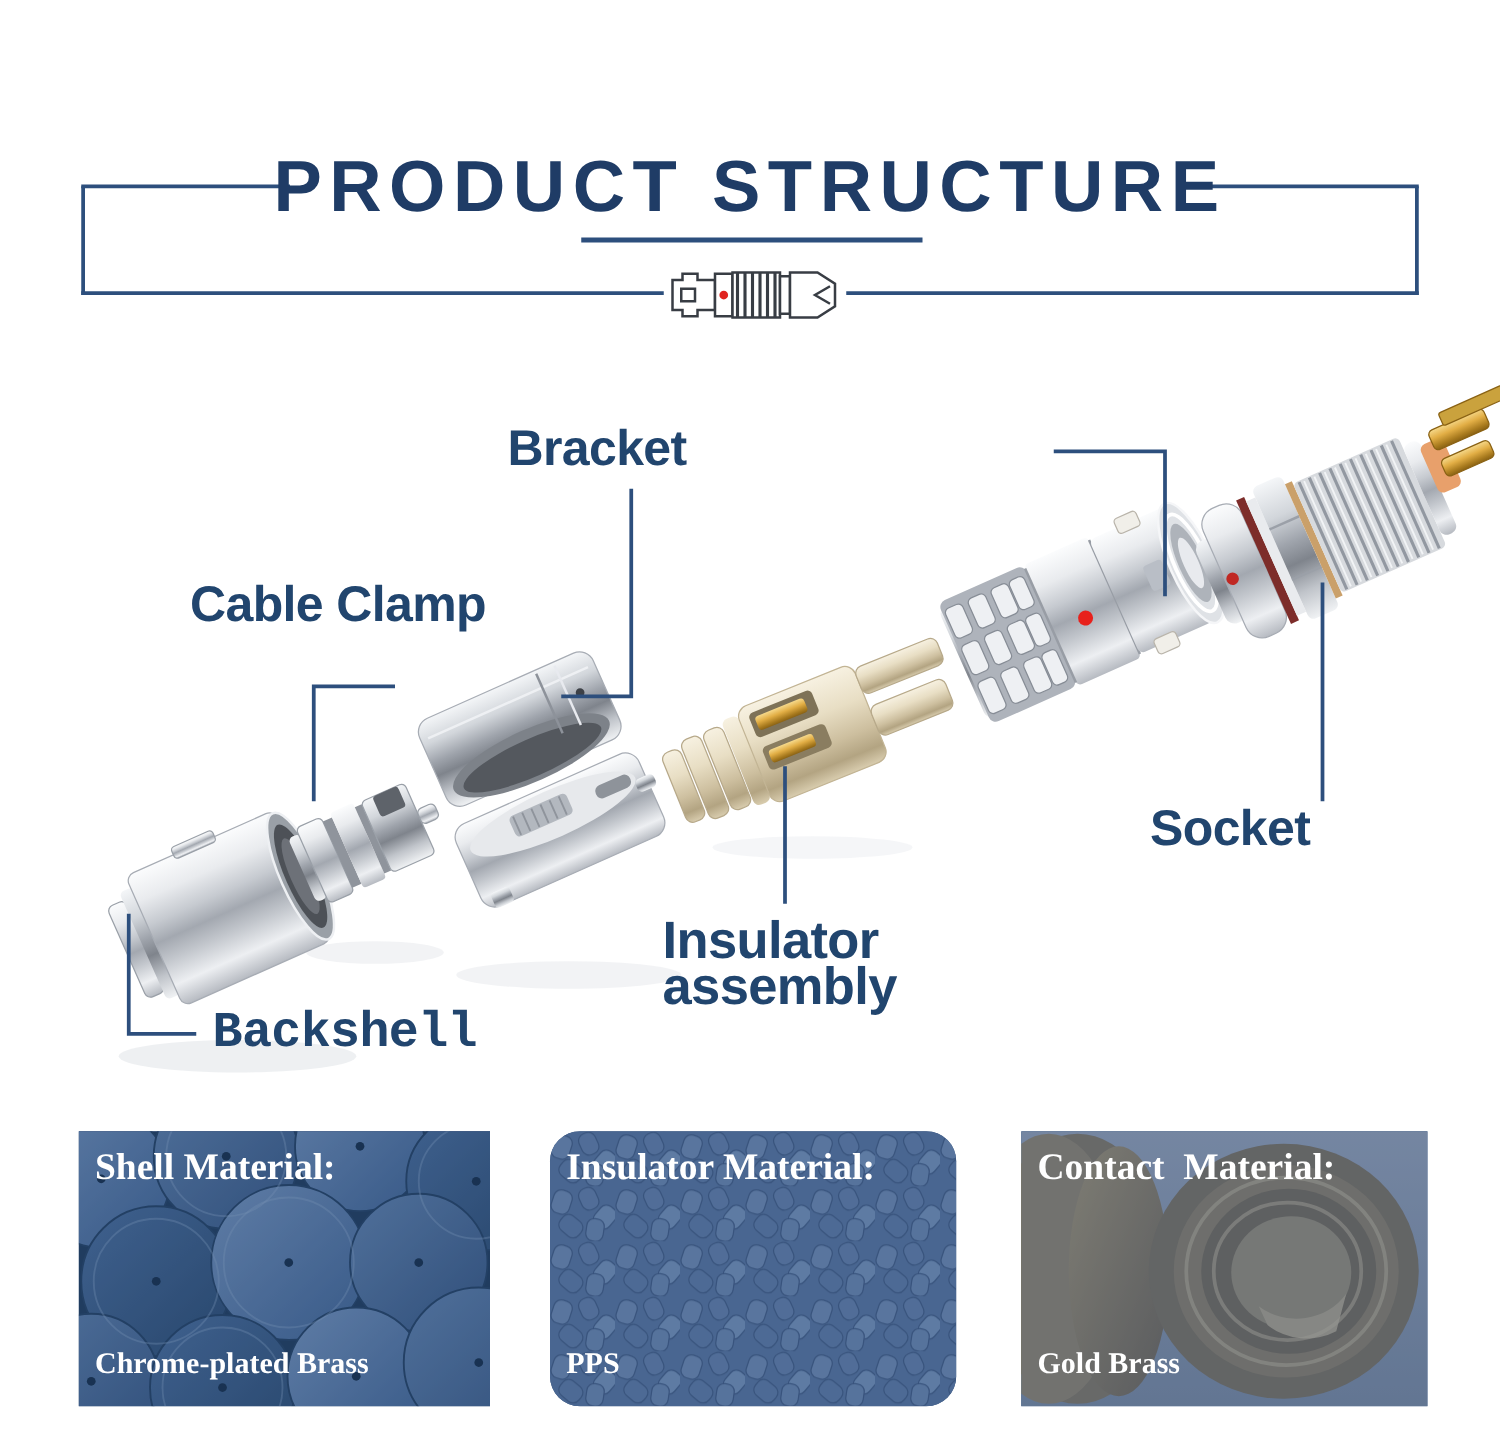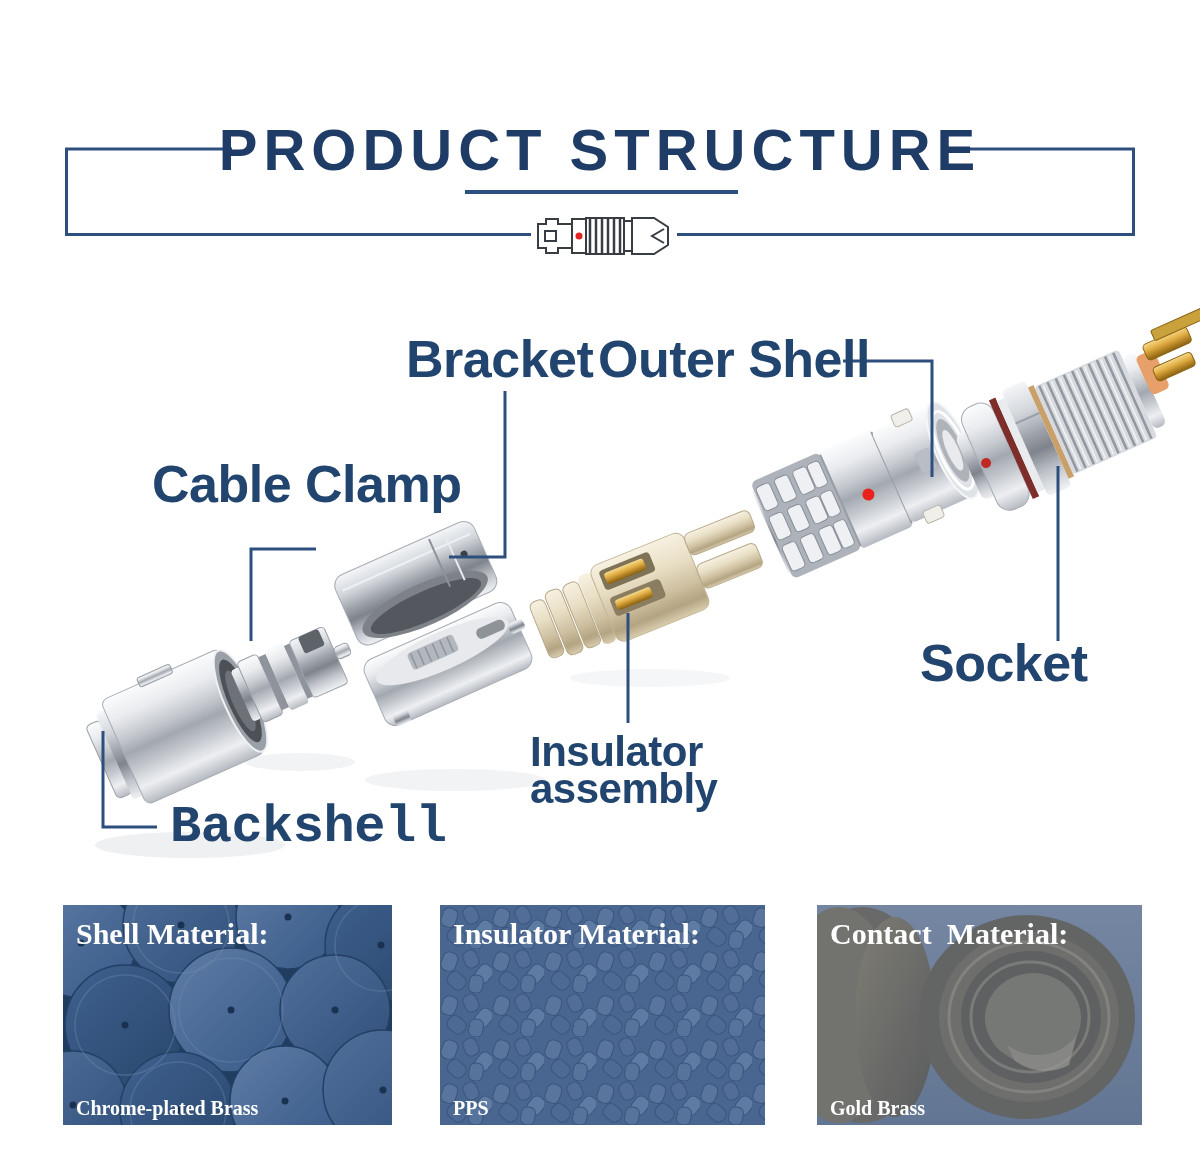--- a/index.html
+++ b/index.html
@@ -1,28 +1,28 @@
 <!DOCTYPE html>
 <html><head>
 <meta charset="utf-8">
 <style>
   html,body{margin:0;padding:0;background:#ffffff;}
   .stage{position:relative;width:1200px;height:1163px;background:#ffffff;overflow:hidden;
          font-family:"Liberation Sans",sans-serif;}
   .bg{position:absolute;left:0;top:0;}
   .page-title{position:absolute;left:0;top:116px;width:1200px;text-align:center;
       font-size:58px;font-weight:bold;letter-spacing:6px;color:#1f3c66;white-space:nowrap;}
-  .part-label{position:absolute;font-size:52px;font-weight:bold;color:#21456e;
+  .part-label{position:absolute;font-size:40px;font-weight:bold;color:#21456e;
       letter-spacing:-0.5px;white-space:nowrap;line-height:50px;}
   .part-label.two-line{font-size:42px;line-height:37px;letter-spacing:-0.5px;}
   .panel{position:absolute;top:905px;height:220px;overflow:hidden;background:#32507c;font-family:Liberation Serif, serif;}
   .panel svg{position:absolute;left:0;top:0;display:block;}
   .panel-title{position:absolute;left:13px;top:12px;font-size:30px;font-weight:bold;
       color:#ffffff;white-space:pre;}
-  .panel-value{position:absolute;left:13px;bottom:5px;font-size:20px;font-weight:bold;
+  .panel-value{position:absolute;left:13px;bottom:20px;font-size:24px;font-weight:bold;
       color:#ffffff;white-space:pre;}
 </style>
 </head>
 <body>
 
 <div class="stage">
 
   <svg class="bg" width="1200" height="1163" viewBox="0 0 1200 1163">
     <defs>
       <linearGradient id="gMetal" x1="0" y1="0" x2="0" y2="1">
@@ -236,21 +236,20 @@
       <path d="M505,391 V557 H449"></path>
       <path d="M843,361 H932 V477"></path>
       <path d="M628,613 V723"></path>
       <path d="M1058,641 V466"></path>
     </g>
   </svg>
 
   <div class="page-title">PRODUCT STRUCTURE</div>
 
   <div class="part-label" style="left:406px;top:334px;">Bracket</div>
-  <div class="part-label" style="left:598px;top:334px;">Outer Shell</div>
   <div class="part-label" style="left:920px;top:638px;">Socket</div>
   <div class="part-label" style="left:152px;top:459px;">Cable Clamp</div>
   <div class="part-label two-line" style="left:530px;top:733px;">
     <div>Insulator</div>
     <div>assembly</div>
   </div>
   <div class="part-label" style="left:170px;top:803px;font-family:Liberation Mono, monospace;">Backshell</div>
 
   <div class="panel" style="left:63px;width:329px;">
     <svg width="329" height="220" viewBox="0 0 329 220">
@@ -301,21 +300,21 @@
           <circle cx="115" cy="205" r="48"></circle>
         <circle cx="318" cy="40" r="46"></circle>
           <circle cx="62" cy="120" r="50"></circle>
       </g>
       <rect width="329" height="220" fill="#2a4a77" opacity="0.28"></rect>
     </svg>
     <div class="panel-title">Shell Material:</div>
     <div class="panel-value">Chrome-plated Brass</div>
   </div>
 
-  <div class="panel" style="left:440px;width:325px;">
+  <div class="panel" style="left:440px;width:325px;border-radius:24px;">
     <svg width="325" height="220" viewBox="0 0 325 220">
       <defs>
         <pattern id="pellets" width="52" height="44" patternUnits="userSpaceOnUse">
           <rect width="52" height="44" fill="#4f6c96"></rect>
           <g stroke="#3a557e" stroke-width="1">
             <rect x="2" y="3" width="15" height="19" rx="6" fill="#627ea6" transform="rotate(18 9 12)"></rect>
             <rect x="24" y="1" width="14" height="18" rx="6" fill="#58759f" transform="rotate(-24 31 10)"></rect>
             <rect x="37" y="15" width="15" height="19" rx="6" fill="#6886ad" transform="rotate(40 44 24)"></rect>
             <rect x="9" y="23" width="15" height="19" rx="6" fill="#54719b" transform="rotate(-50 16 32)"></rect>
             <rect x="29" y="26" width="14" height="18" rx="6" fill="#5f7ca4" transform="rotate(8 36 35)"></rect>

